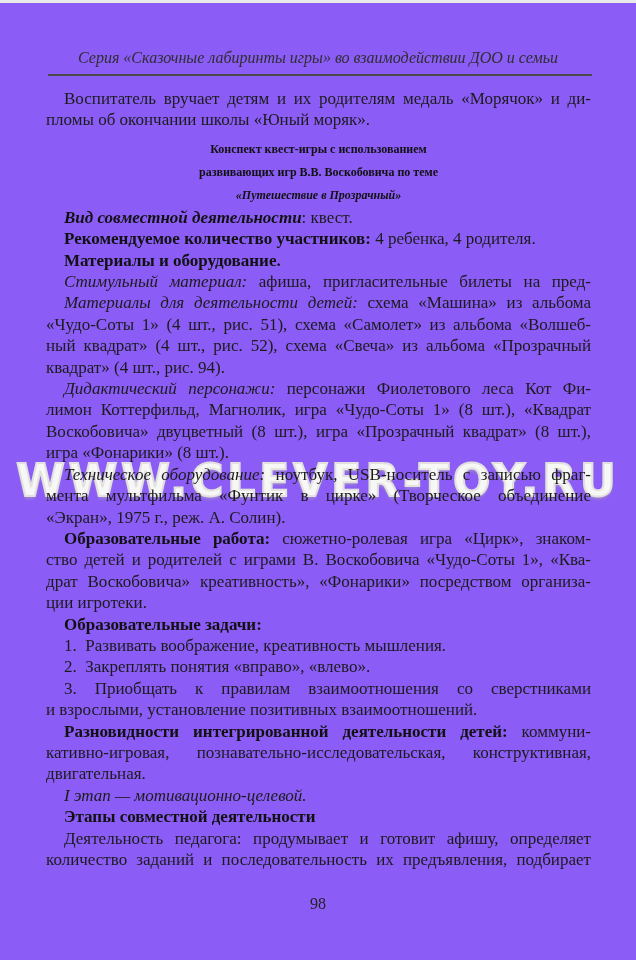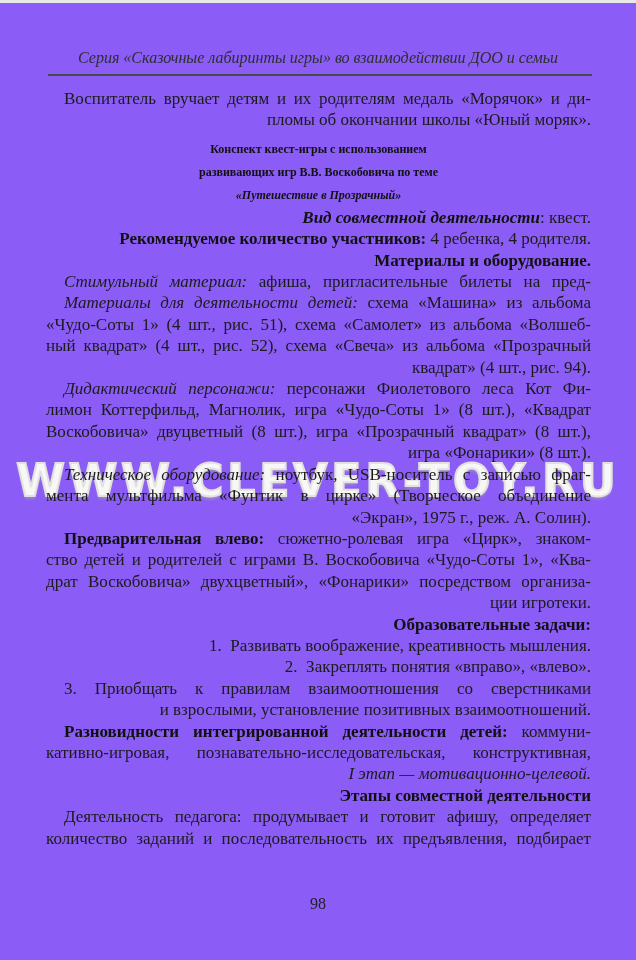--- a/index.html
+++ b/index.html
@@ -37,21 +37,21 @@
     text-shadow:0 3px 3px rgba(175,175,170,0.45);
     z-index:1;
     white-space:nowrap;
   }
   .body-col{
     position:absolute;top:85px;left:46px;width:545px;
     font-size:17px;
     line-height:21.4px;
     z-index:2;
   }
-  .ln{white-space:nowrap;text-align:right;}
+  .ln{white-space:nowrap;}
   .ln.just{text-align:justify;text-align-last:justify;}
   .ln.ind{text-indent:18px;}
   .ln.ctr{text-align:center;white-space:normal;}
   .s-r{font-weight:400;font-style:normal;}
   .s-b{font-weight:700;font-style:normal;color:#111;}
   .s-i{font-weight:400;font-style:italic;}
   .s-bi{font-weight:700;font-style:italic;color:#111;}
   .block-section-title .ln{line-height:23px;font-size:12px;}
   .page-number{
     position:absolute;top:892px;left:0;right:0;
@@ -101,41 +101,42 @@
         <div class="ln just"><span class="s-r">лимон Коттерфильд, Магнолик, игра «Чудо-Соты 1» (8 шт.), «Квадрат</span></div>
         <div class="ln just"><span class="s-r">Воскобовича» двуцветный (8 шт.), игра «Прозрачный квадрат» (8 шт.),</span></div>
         <div class="ln"><span class="s-r">игра «Фонарики» (8 шт.).</span></div>
       </div>
       <div class="block block-paragraph-technical-equipment">
         <div class="ln just ind"><span class="s-i">Техническое оборудование:</span><span class="s-r"> ноутбук, USB-носитель с записью фраг-</span></div>
         <div class="ln just"><span class="s-r">мента мультфильма «Фунтик в цирке» (Творческое объединение</span></div>
         <div class="ln"><span class="s-r">«Экран», 1975 г., реж. А. Солин).</span></div>
       </div>
       <div class="block block-paragraph-preliminary-work">
-        <div class="ln just ind"><span class="s-b">Предварительная влево:</span><span class="s-r"> сюжетно-ролевая игра «Цирк», знаком-</span></div>
+        <div class="ln just ind"><span class="s-b">Образовательные работа:</span><span class="s-r"> сюжетно-ролевая игра «Цирк», знаком-</span></div>
         <div class="ln just"><span class="s-r">ство детей и родителей с играми В. Воскобовича «Чудо-Соты 1», «Ква-</span></div>
-        <div class="ln just"><span class="s-r">драт Воскобовича» двухцветный», «Фонарики» посредством организа-</span></div>
+        <div class="ln just"><span class="s-r">драт Воскобовича» креативность», «Фонарики» посредством организа-</span></div>
         <div class="ln"><span class="s-r">ции игротеки.</span></div>
       </div>
       <div class="block block-heading-educational-goals">
         <div class="ln ind"><span class="s-b">Образовательные задачи:</span></div>
       </div>
       <div class="block block-list-item-1">
         <div class="ln ind"><span class="s-r">1.&nbsp; Развивать воображение, креативность мышления.</span></div>
       </div>
       <div class="block block-list-item-2">
         <div class="ln ind"><span class="s-r">2.&nbsp; Закреплять понятия «вправо», «влево».</span></div>
       </div>
       <div class="block block-list-item-3">
         <div class="ln just ind"><span class="s-r">3.&nbsp;Приобщать к правилам взаимоотношения со сверстниками</span></div>
         <div class="ln"><span class="s-r">и взрослыми, установление позитивных взаимоотношений.</span></div>
       </div>
       <div class="block block-paragraph-activity-varieties">
         <div class="ln just ind"><span class="s-b">Разновидности интегрированной деятельности детей:</span><span class="s-r"> коммуни-</span></div>
         <div class="ln just"><span class="s-r">кативно-игровая, познавательно-исследовательская, конструктивная,</span></div>
+        <div class="ln"><span class="s-r">двигательная.</span></div>
       </div>
       <div class="block block-stage-1-label">
         <div class="ln ind"><span class="s-i">I этап — мотивационно-целевой.</span></div>
       </div>
       <div class="block block-heading-stages">
         <div class="ln ind"><span class="s-b">Этапы совместной деятельности</span></div>
       </div>
       <div class="block block-paragraph-teacher-activity">
         <div class="ln just ind"><span class="s-r">Деятельность педагога: продумывает и готовит афишу, определяет</span></div>
         <div class="ln just"><span class="s-r">количество заданий и последовательность их предъявления, подбирает</span></div>

